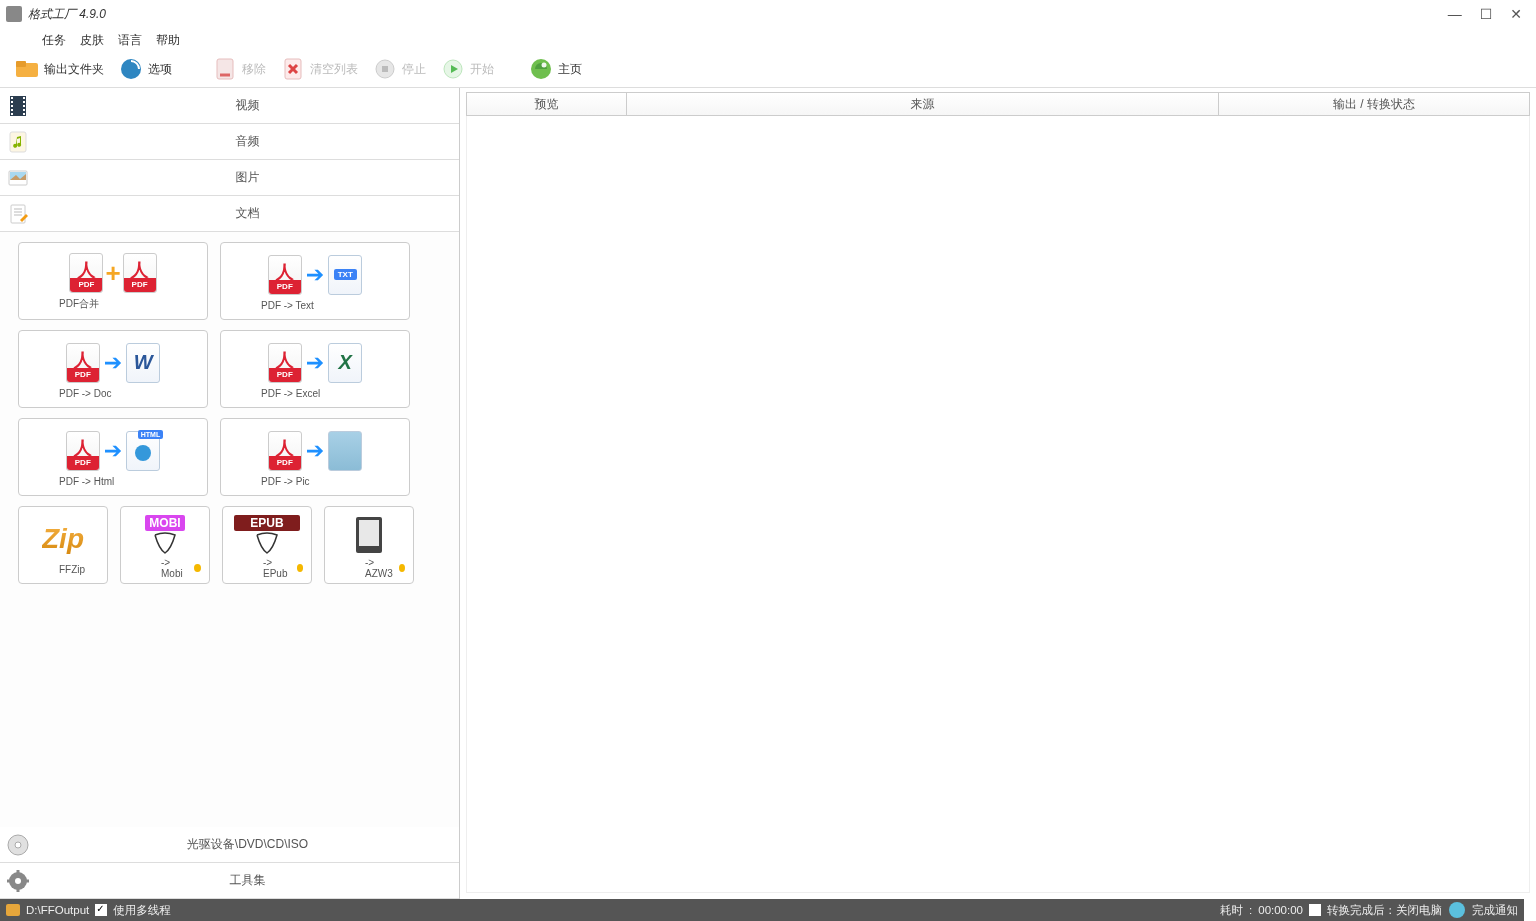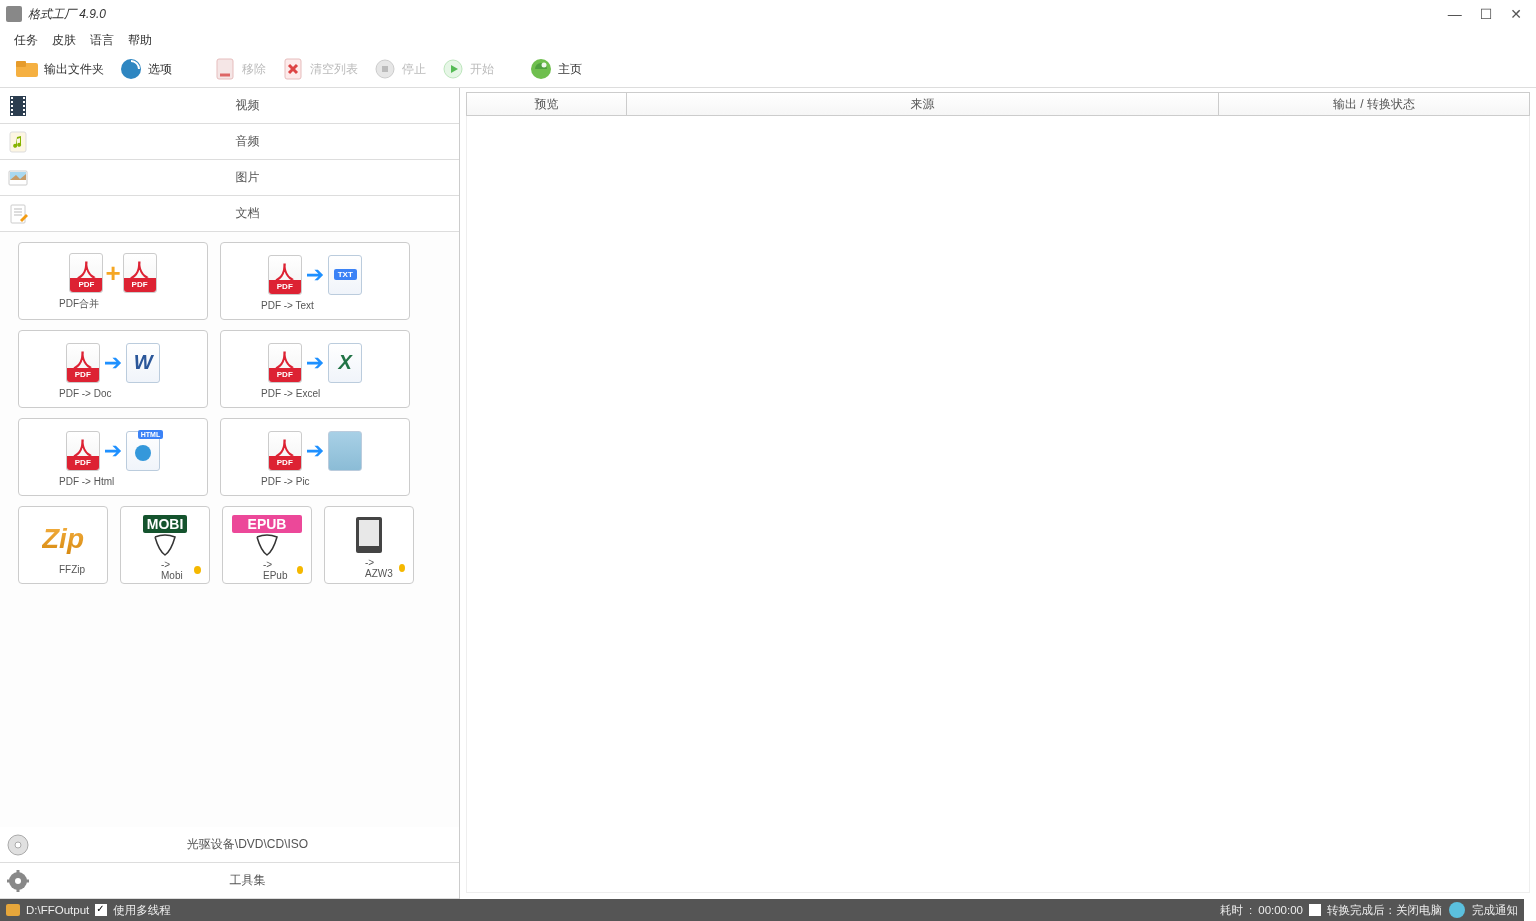--- a/index.html
+++ b/index.html
@@ -6,21 +6,21 @@
   body { width: 1536px; height: 921px; background: #fff; overflow: hidden; font-size: 12px; color: #333; }
 
   
   .titlebar { height: 28px; display: flex; align-items: center; padding: 0 6px; background: #fff; }
   .titlebar .app-icon { width: 16px; height: 16px; margin-right: 6px; background: #888; border-radius: 2px; display:inline-block; }
   .titlebar .title { font-size: 12px; color: #333; font-style: italic; }
   .win-controls { margin-left: auto; display: flex; gap: 18px; padding-right: 8px; }
   .win-controls span { font-size: 14px; color: #555; cursor: pointer; }
 
   
-  .menubar { height: 24px; display: flex; align-items: center; gap: 14px; padding: 0 14px; color: #333; font-size: 12px; }
+  .menubar { height: 24px; display: flex; align-items: center; gap: 14px; padding: 0 14px; color: #333; font-size: 12px; margin-left: 28px; }
   .menubar span { cursor: pointer; }
 
   
   .toolbar { height: 36px; display: flex; align-items: flex-start; gap: 6px; padding: 2px 10px; border-bottom: 1px solid #ddd; }
   .tb-item { display: flex; align-items: center; gap: 4px; padding: 2px 4px; cursor: pointer; font-size: 12px; }
   .tb-item.disabled { color: #bbb; }
   .tb-icon { width: 26px; height: 26px; border-radius: 3px; display: inline-flex; align-items: center; justify-content: center; }
 
   
   .main { display: flex; height: 811px; }
@@ -295,35 +295,35 @@
       <div class="tile-row">
         <div class="tile sq">
           <div class="ic">
               <span style="font-size:28px;font-weight:bold;font-style:italic;background:linear-gradient(#f5b041,#d68910);-webkit-background-clip:text;color:transparent;">Zip</span>
             </div>
           <div class="lbl">FFZip</div>
         </div>
         <div class="tile sq">
           <div class="ic">
             <div style="display:flex;flex-direction:column;align-items:center;">
-              <span style="font-size:14px;background:#14532d;color:#fff;padding:1px 4px;border-radius:2px;font-weight:bold;">MOBI</span>
+              <span style="font-size:12px;background:#d946ef;color:#fff;padding:1px 4px;border-radius:2px;font-weight:bold;">MOBI</span>
               <svg width="28" height="24">
                   <path d="M4 4 Q14 0 24 4 Q20 18 14 22 Q8 18 4 4" fill="none" stroke="#333" stroke-width="1.5"></path>
                 </svg>
             </div>
           </div>
           <div class="lbl">
               <span>-&gt; Mobi</span>
               <span class="dot-y"></span>
             </div>
         </div>
         <div class="tile sq">
           <div class="ic">
             <div style="display:flex;flex-direction:column;align-items:center;">
-              <span style="font-size:14px;background:#ec4899;color:#fff;padding:1px 16px;border-radius:2px;font-weight:bold;">EPUB</span>
+              <span style="font-size:12px;background:#7f1d1d;color:#fff;padding:1px 16px;border-radius:2px;font-weight:bold;">EPUB</span>
               <svg width="28" height="24">
                   <path d="M4 4 Q14 0 24 4 Q20 18 14 22 Q8 18 4 4" fill="none" stroke="#333" stroke-width="1.5"></path>
                 </svg>
             </div>
           </div>
           <div class="lbl">
               <span>-&gt; EPub</span>
               <span class="dot-y"></span>
             </div>
         </div>

